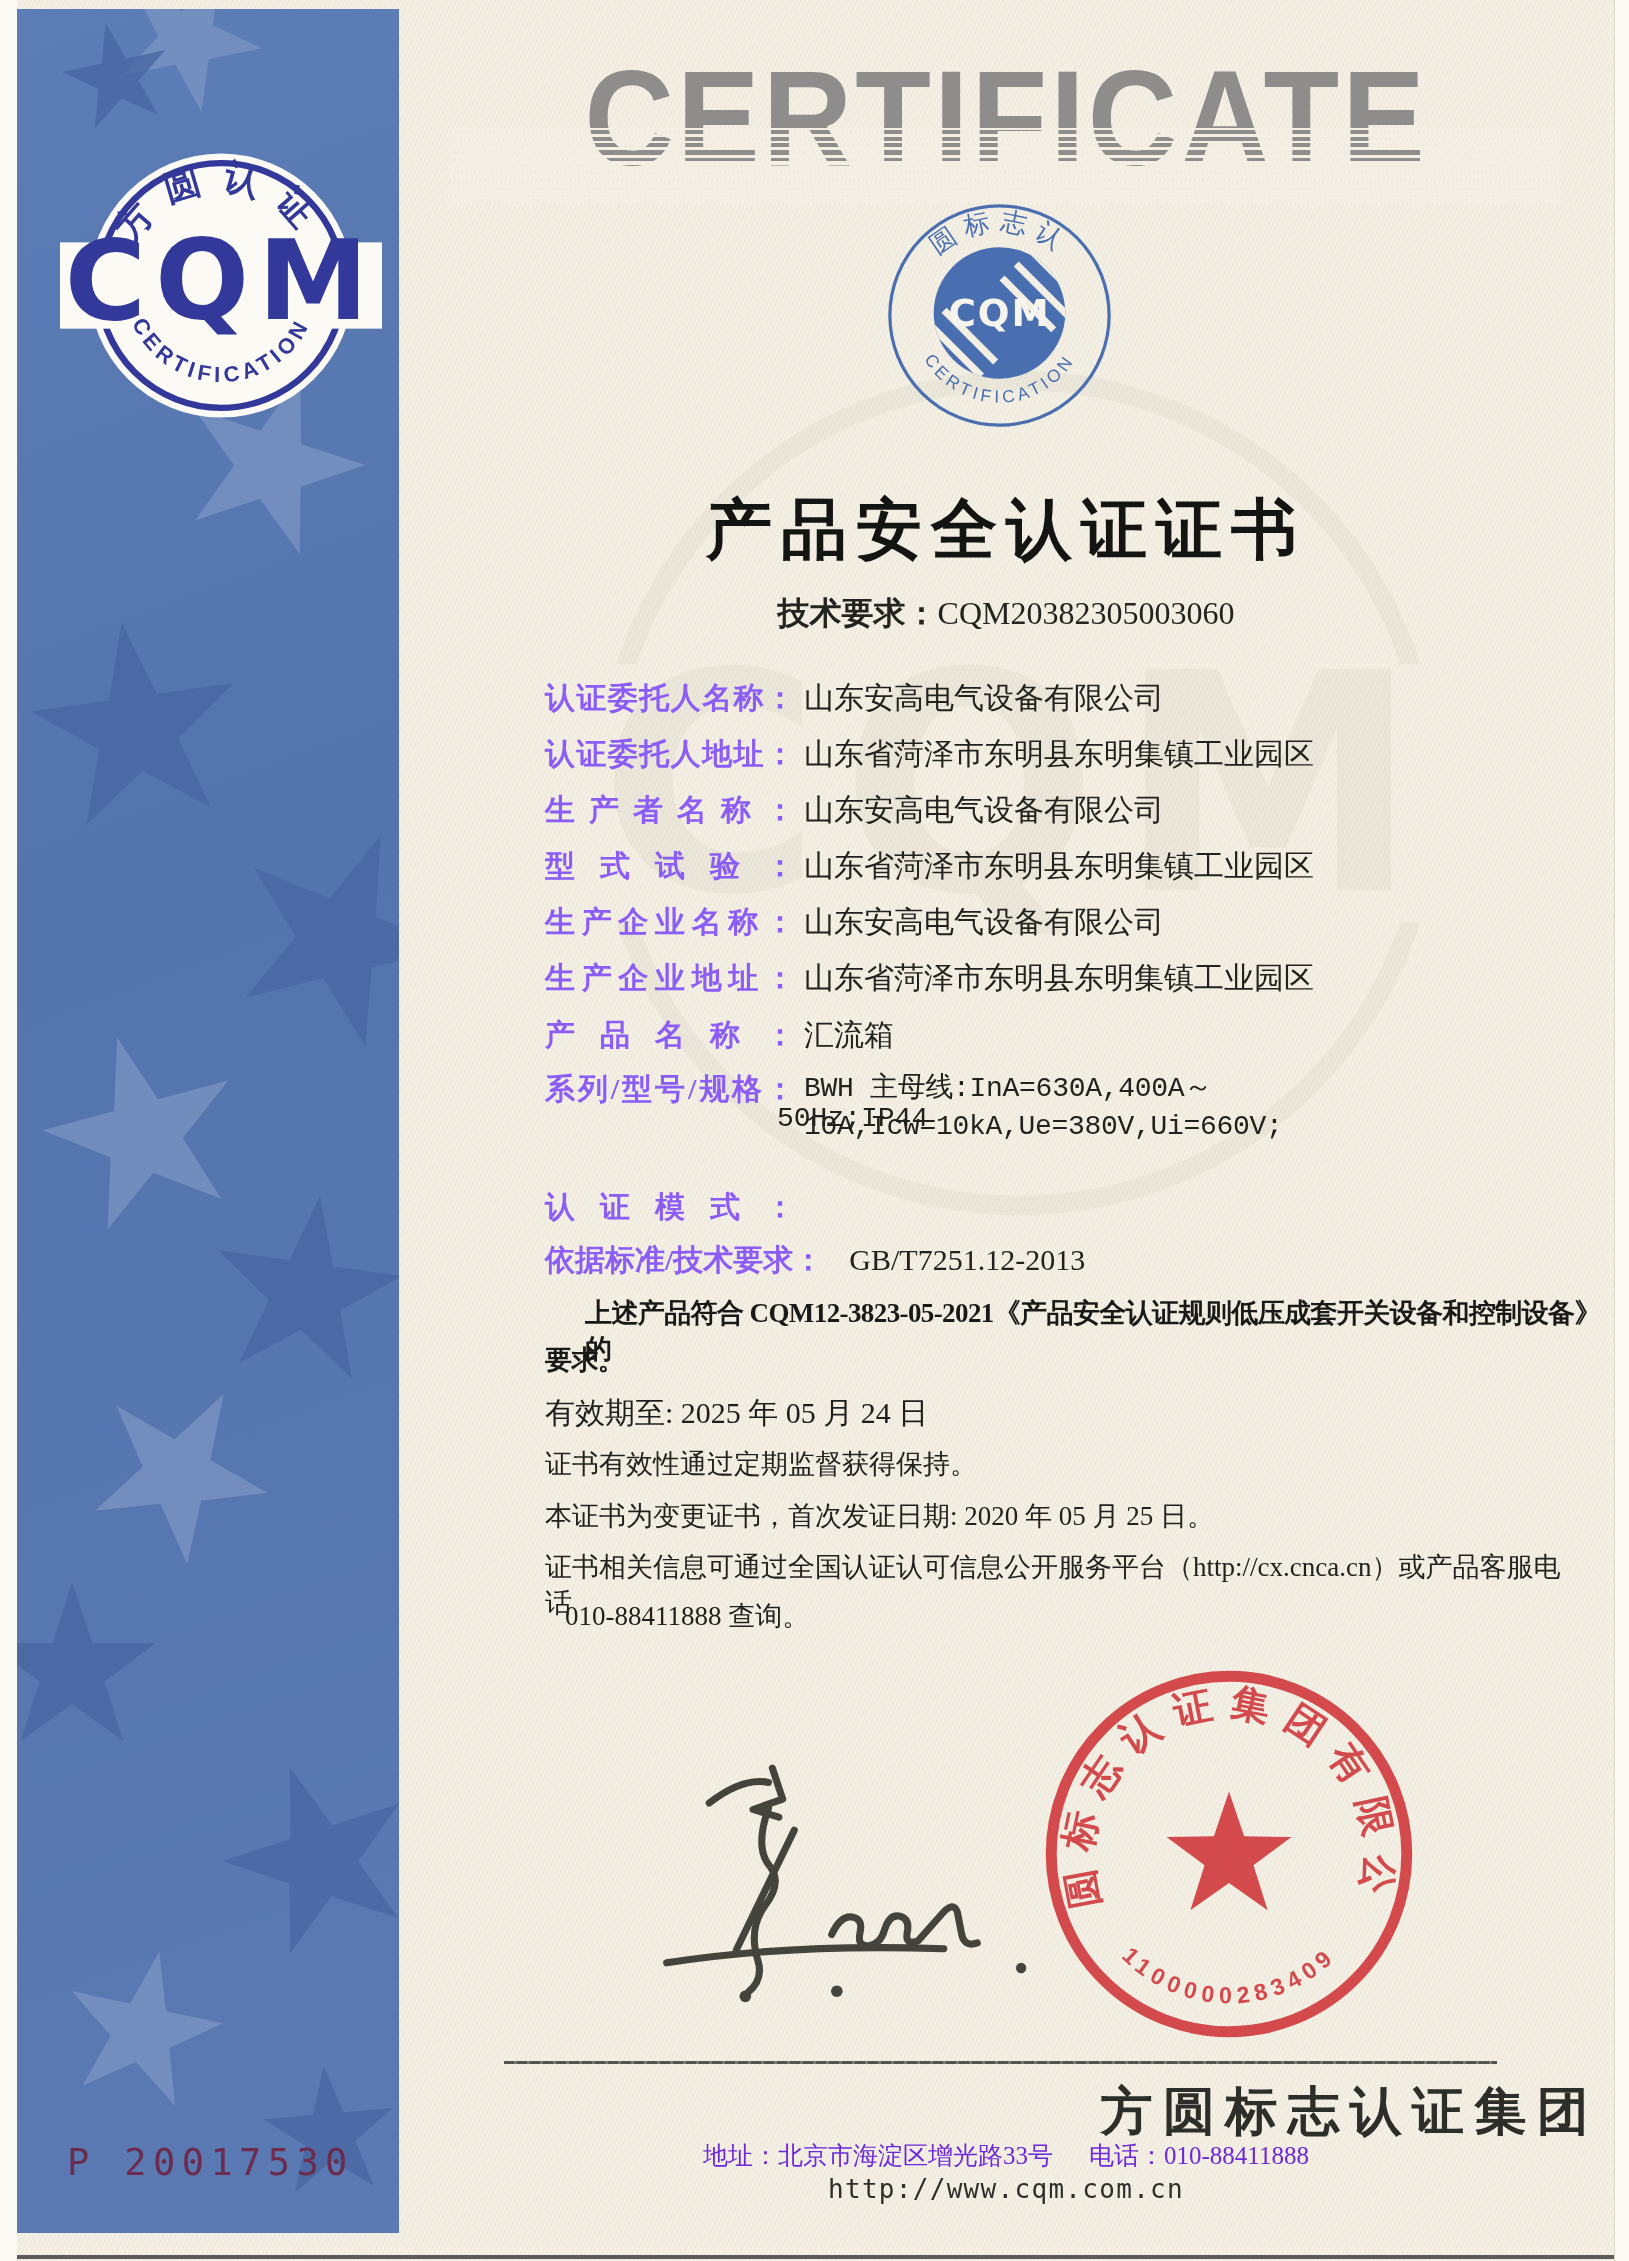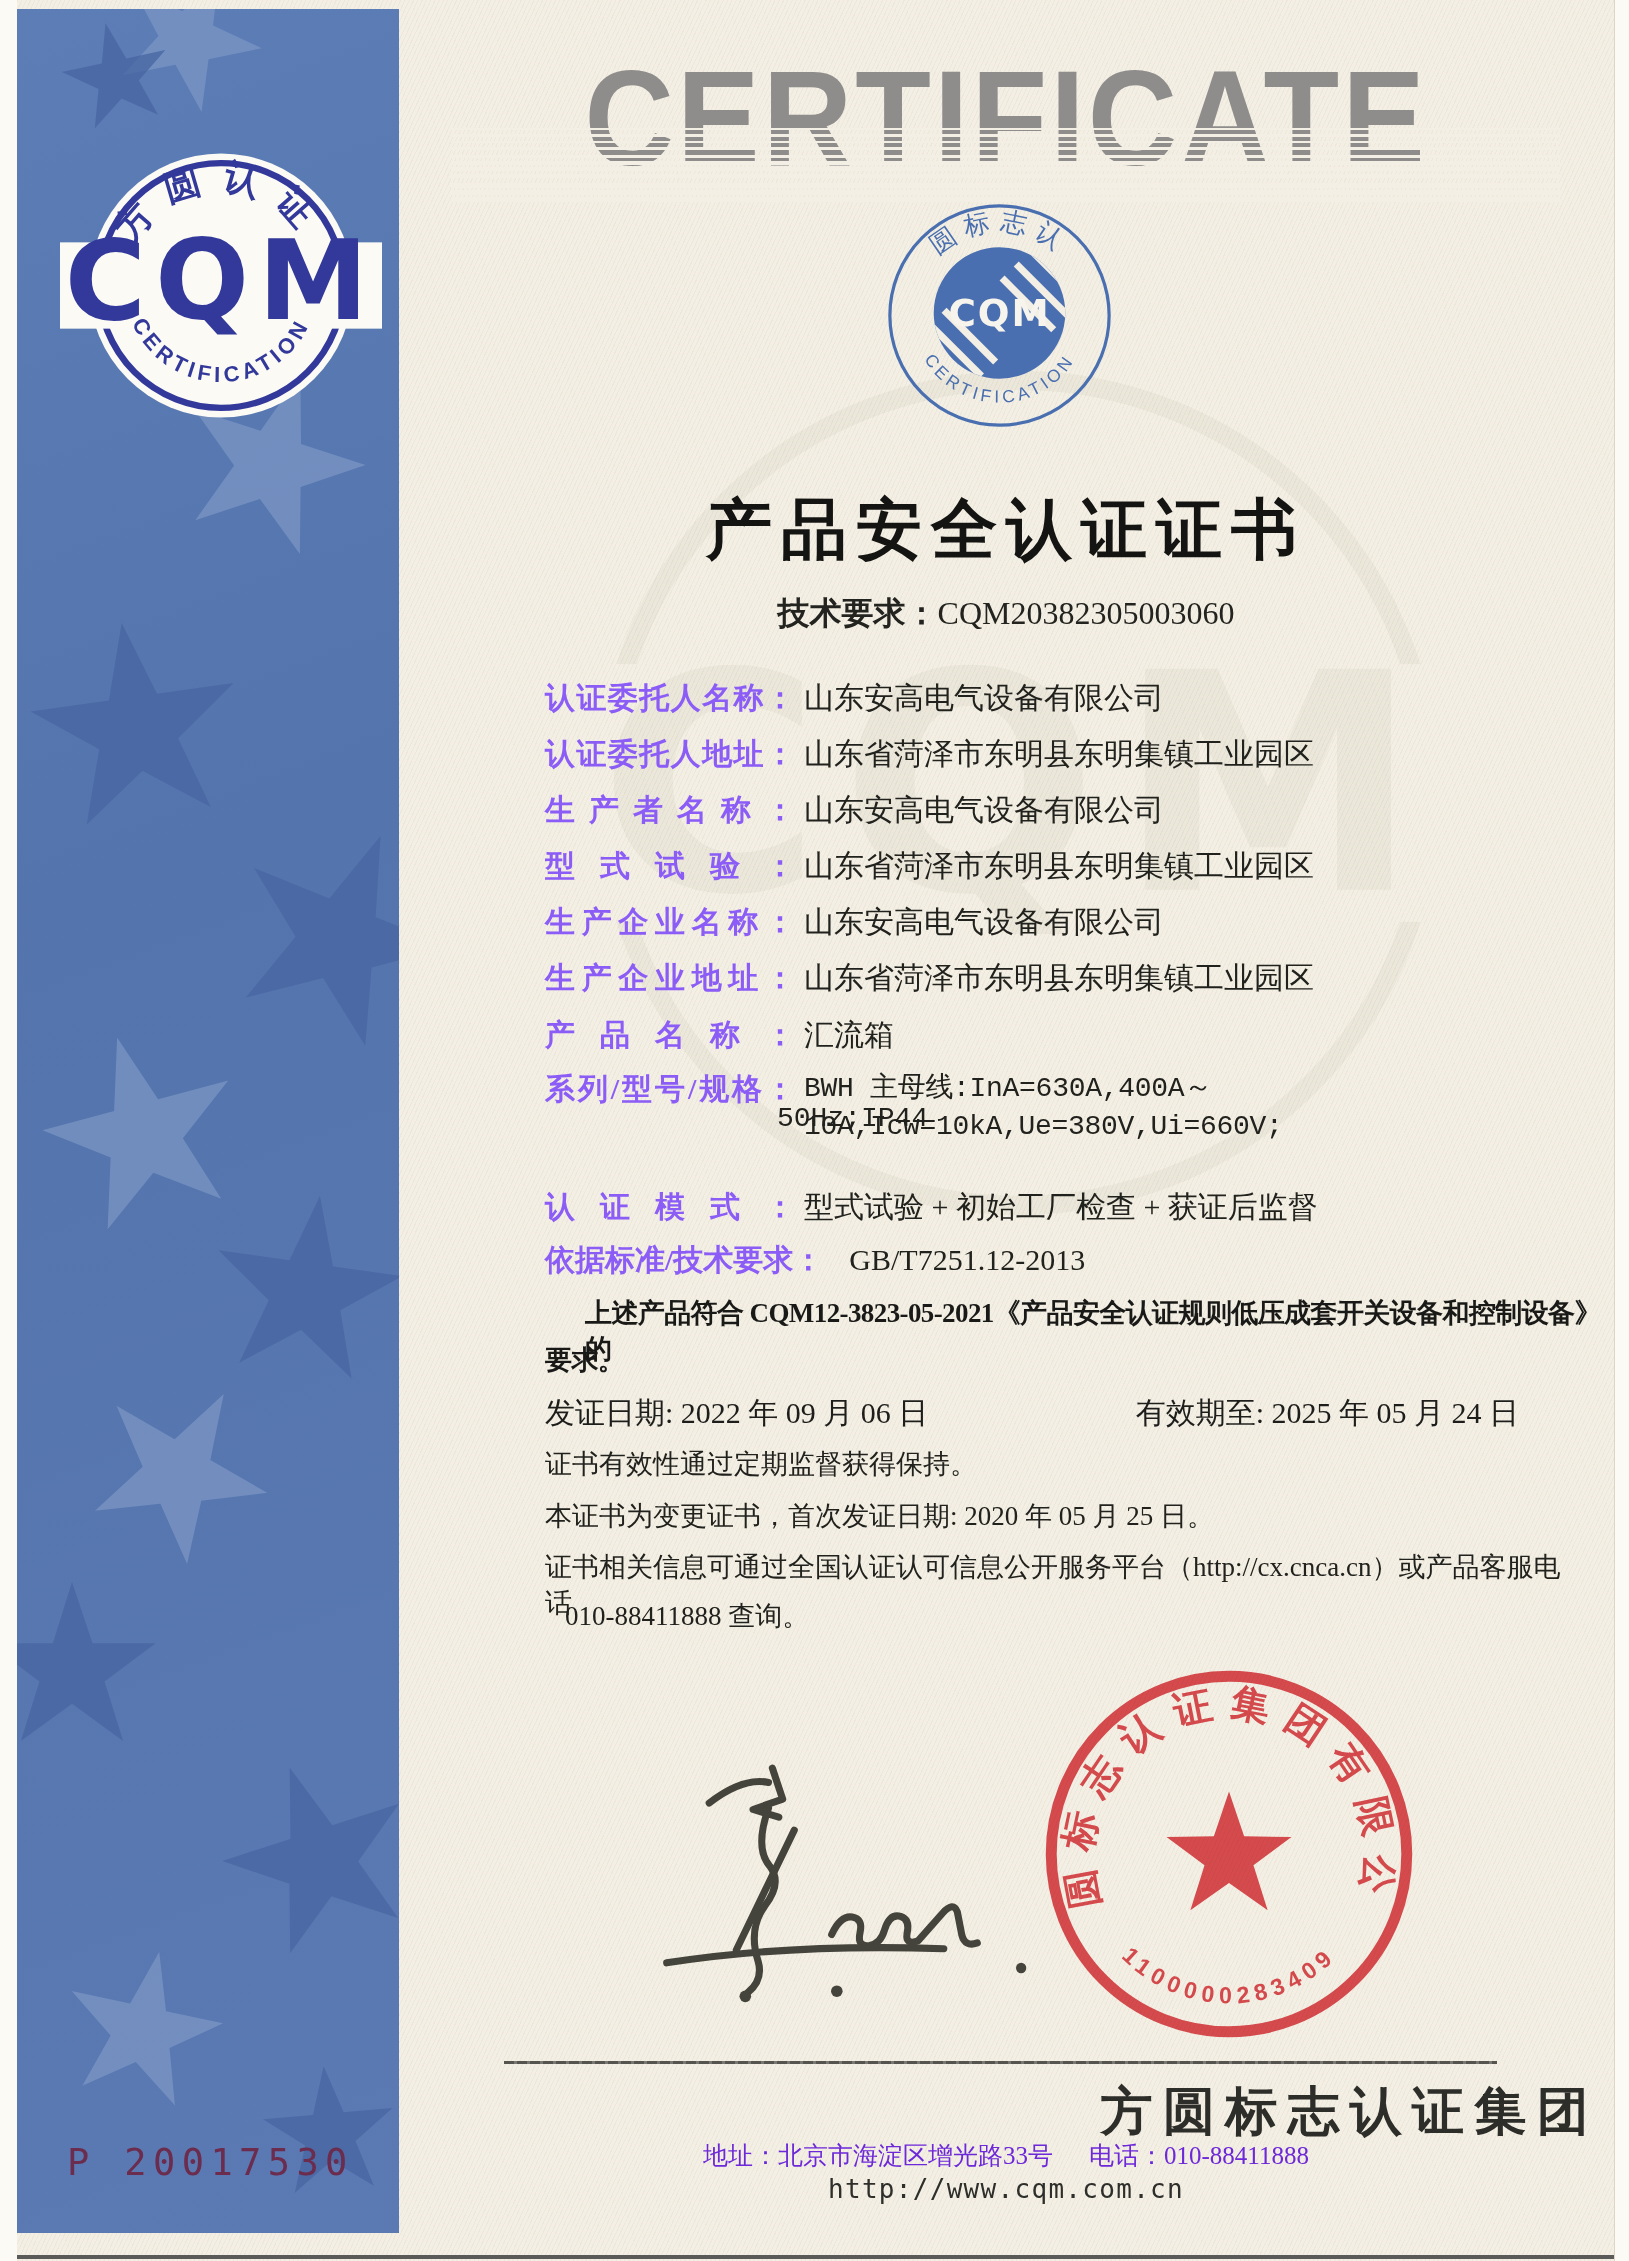--- a/index.html
+++ b/index.html
@@ -215,32 +215,30 @@
   <span class="lab">产品名称：</span>
   <span class="val">汇流箱</span>
 </div>
 <div class="frow" style="top:1070px">
   <span class="lab">系列/型号/规格：</span>
   <span class="val mono">BWH 主母线:InA=630A,400A～10A,Icw=10kA,Ue=380V,Ui=660V;</span>
 </div>
 <div class="wrapline">50Hz;IP44</div>
 <div class="frow" style="top:1188px">
   <span class="lab">认证模式：</span>
-  <span class="val">型式试验 + 初始工厂检查 + 获证后监督</span>
 </div>
 <div class="frow" style="top:1241px">
   <span class="lab natural">依据标准/技术要求：</span>
   <span class="val" style="margin-left:26px">GB/T7251.12-2013</span>
 </div>
 
 <div class="statement st1">上述产品符合 CQM12-3823-05-2021《产品安全认证规则低压成套开关设备和控制设备》的</div>
 <div class="statement st2">要求。</div>
 
 <div class="dates">
-  <span><span>发证日期:</span> <span>2022 年 09 月 06 日</span></span>
   <span><span>有效期至:</span> <span>2025 年 05 月 24 日</span></span>
 </div>
 
 <div class="note n0">证书有效性通过定期监督获得保持。</div>
 <div class="note n1">本证书为变更证书，首次发证日期: 2020 年 05 月 25 日。</div>
 <div class="note n2">证书相关信息可通过全国认证认可信息公开服务平台（http://cx.cnca.cn）或产品客服电话</div>
 <div class="note n3">010-88411888 查询。</div>
 
 <svg class="signature" width="464" height="271" viewBox="0 0 720 420">
   <g fill="none" stroke="#45443c" stroke-width="11" stroke-linecap="round" stroke-linejoin="round">

